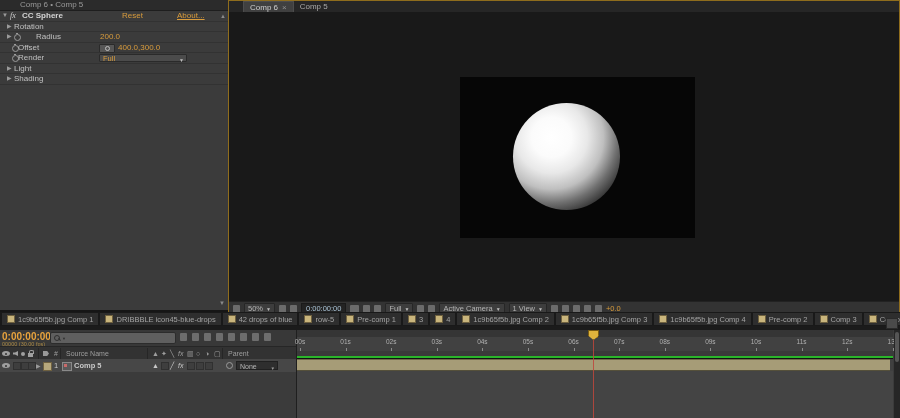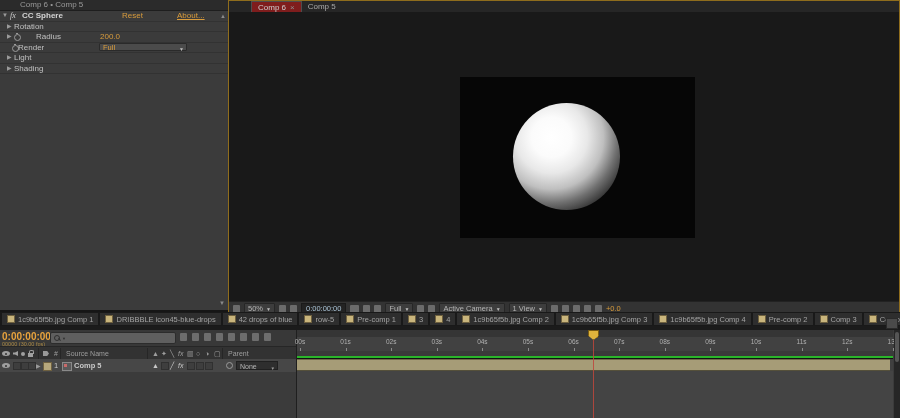--- a/index.html
+++ b/index.html
@@ -31,21 +31,21 @@
   .ddl{position:absolute;left:99px;top:0.5px;width:88px;height:8px;background:#4b4b4b;border:1px solid #2a2a2a;
        border-radius:1px;font-size:7.5px;line-height:8px;color:#d99c3c;padding-left:3px;box-sizing:border-box;}
   .ddl .arr{position:absolute;right:2px;top:1px;font-size:5px;color:#bdbdbd;}
   #fxpanel .scrolldn{position:absolute;right:3px;bottom:4px;font-size:6px;color:#8a8a8a;}
   #gapstrip{left:0;top:310px;width:228px;height:6px;background:#161616;}
   
   #comppanel{left:228px;top:0;width:672px;height:316px;background:#1d1d1d;border:1px solid #8f6d1d;box-sizing:border-box;}
   #comptabs{position:absolute;left:0;top:0;right:0;height:11px;background:#262626;border-bottom:1px solid #161616;
        display:flex;align-items:center;font-size:8px;}
   .ctab{display:flex;align-items:center;height:10px;padding:0 6px;color:#a8a8a8;}
-  .ctab.active{background:#7f1d1d;border:1px solid #4d4d4d;border-bottom:none;color:#cfcfcf;margin-left:22px;}
+  .ctab.active{background:#404040;border:1px solid #4d4d4d;border-bottom:none;color:#cfcfcf;margin-left:14px;}
   .ctab .x{margin-left:4px;color:#8f8f8f;font-size:8px;}
   #viewer{position:absolute;left:0;top:11px;right:0;bottom:13px;background:#191919;}
   #comprect{position:absolute;left:231px;top:65px;width:235px;height:161px;background:#060606;}
   #sphere{position:absolute;left:53px;top:26px;width:107px;height:107px;border-radius:50%;
       background:radial-gradient(circle at 36% 32%, #ffffff 0%, #fbfbfb 20%, #e8e8e8 36%, #bfbfbf 52%, #707070 66%, #2e2e2e 80%, #0d0d0d 94%);}
   #vtoolbar{position:absolute;left:0;bottom:0;right:0;height:13px;background:#333333;border-top:1px solid #222;
       display:flex;align-items:center;font-size:7.5px;color:#b5b5b5;gap:4px;padding:0 4px;}
   .mini{width:9px;height:8px;background:#7f7f7f;border-radius:1px;opacity:.75;flex:none;}
   .mini.sm{width:7px;}
   .tbsel{display:flex;align-items:center;gap:3px;background:#3d3d3d;border:1px solid #262626;border-radius:1px;
@@ -136,20 +136,26 @@
       <span class="rowlabel noind">Rotation</span>
     </div>
 
     <div class="fx-row">
       <span class="tri ind">▶</span>
       <span class="clock" style="left:14px"></span>
       <span class="rowlabel" style="left:36px">Radius</span>
       <span class="val">200.0</span>
     </div>
 
+    <div class="fx-row">
+      <span class="clock"></span>
+      <span class="rowlabel">Offset</span>
+      <span class="offbtn"></span>
+      <span class="val offval">400.0,300.0</span>
+    </div>
 
     <div class="fx-row">
       <span class="clock"></span>
       <span class="rowlabel">Render</span>
       <span class="ddl">
         <span>Full</span>
         <span class="arr">▼</span>
       </span>
     </div>
 

